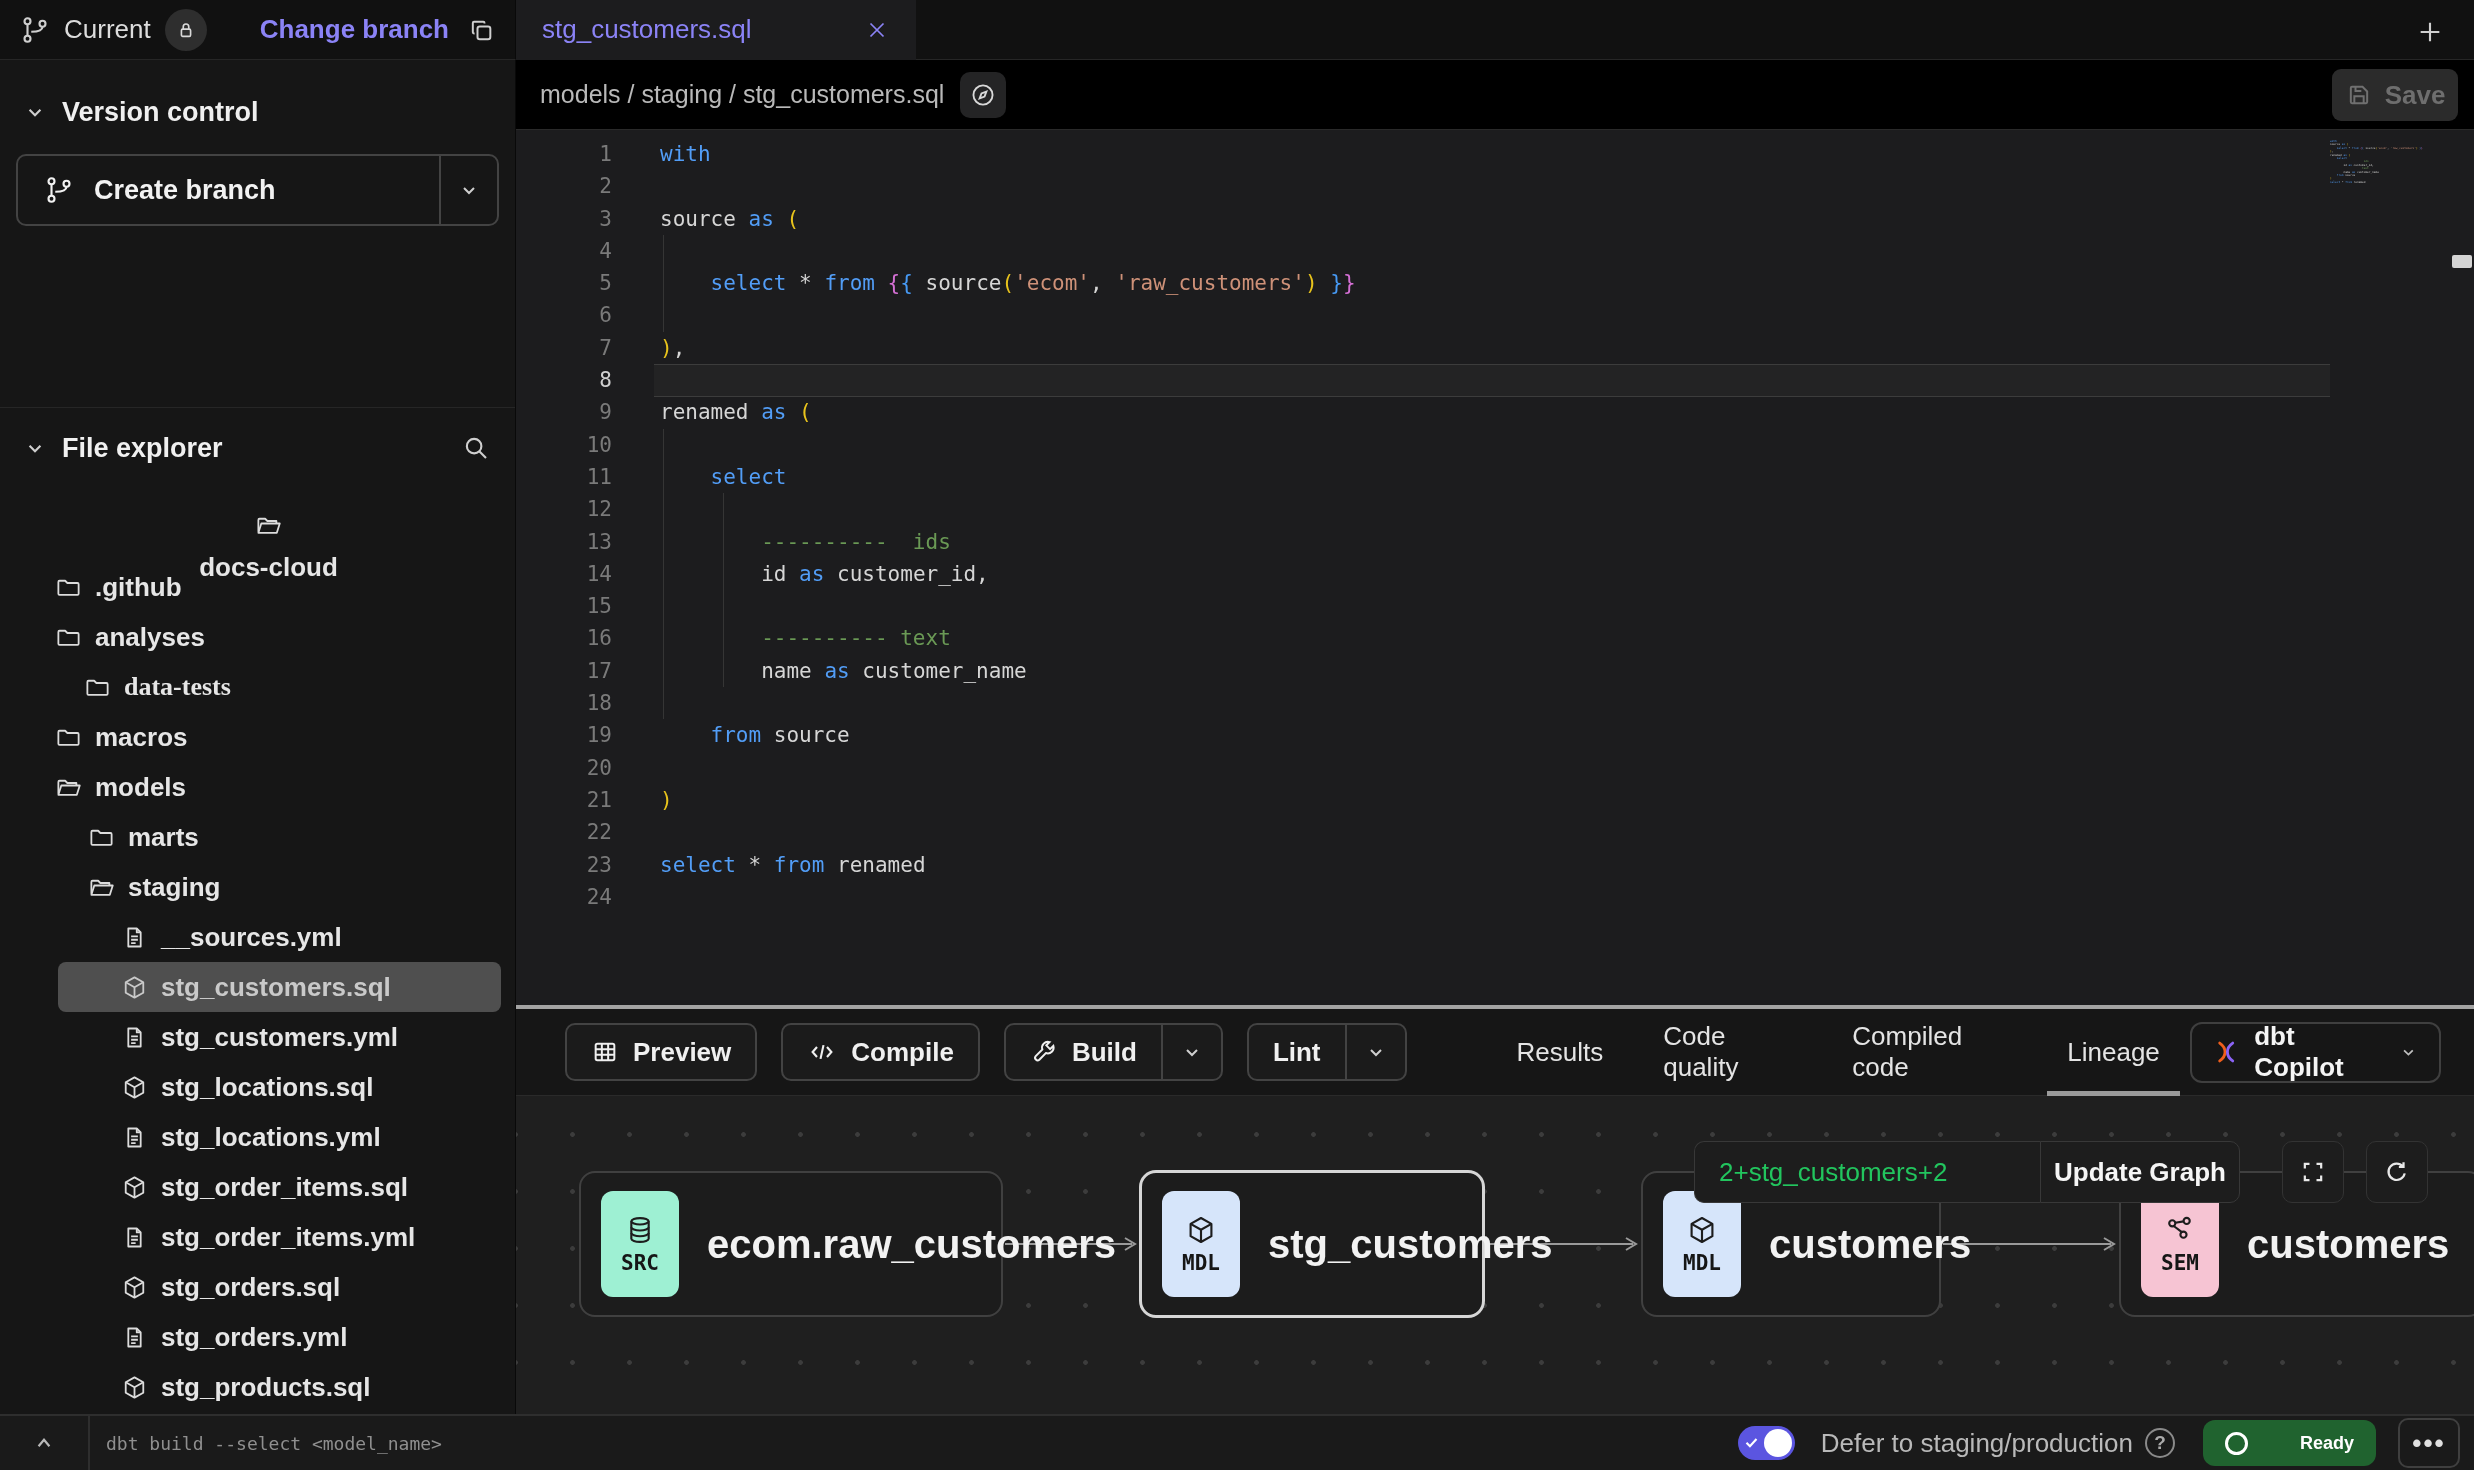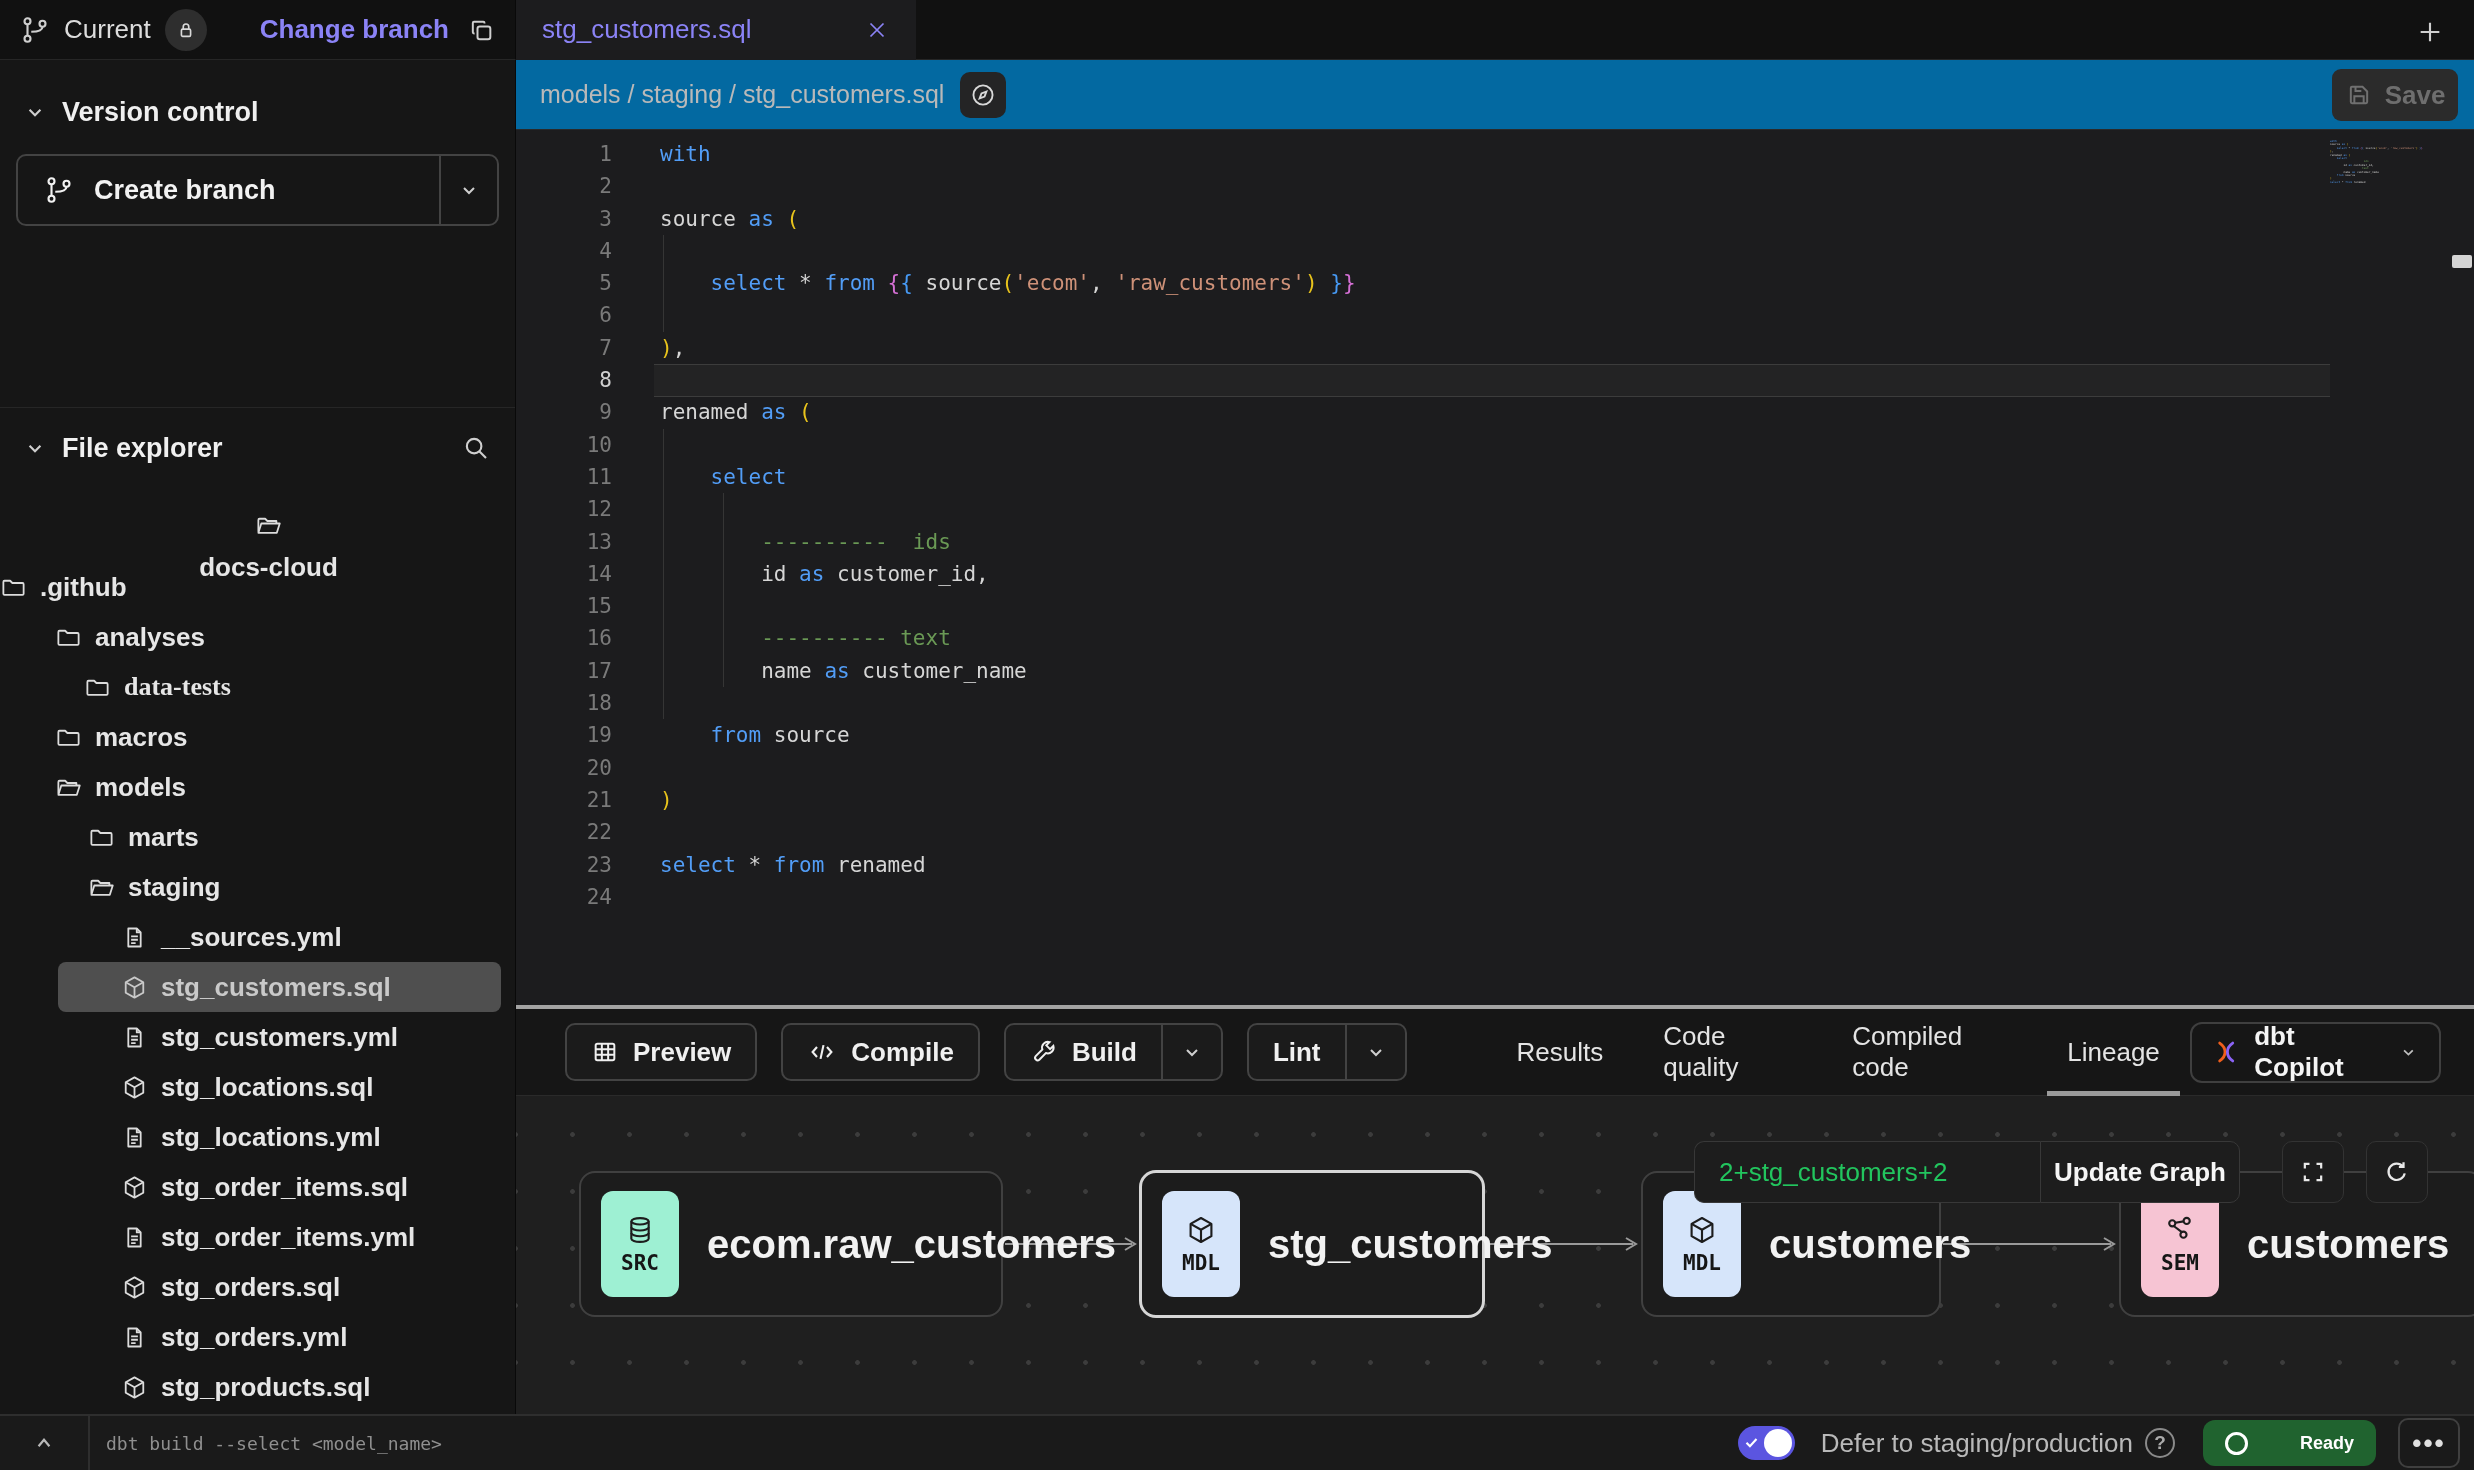--- a/index.html
+++ b/index.html
@@ -44,21 +44,21 @@
   .fe-head .spacer { flex:1; }
   .tree { margin-top:40px; }
   .tree-item { height:50px; display:flex; align-items:center; gap:13px; font-size:26px;
                font-weight:600; color:#e6e6e6; white-space:nowrap; }
   .tree-item .ticon { flex:0 0 27px; }
   .tree-item.selected { background:#4f4f4f; border-radius:8px; margin-left:58px; margin-right:14px;
                         color:#c9c9c9; }
 
   
   .content { flex:1; display:flex; flex-direction:column; min-width:0; }
-  .crumb-row { height:70px; flex:0 0 70px; background:#0369a1; border-bottom:1px solid #2a2a2a;
+  .crumb-row { height:70px; flex:0 0 70px; background:#000000; border-bottom:1px solid #2a2a2a;
                display:flex; align-items:center; padding:0 24px; position:relative; }
   .crumb { font-size:25px; color:#b9b9b9; }
   .crumb-copilot { width:46px; height:46px; background:#242425; border-radius:10px; margin-left:16px;
                    display:flex; align-items:center; justify-content:center; }
   .save-btn { position:absolute; right:16px; top:9px; width:126px; height:52px; background:#2b2b2b;
               border-radius:9px; display:flex; align-items:center; justify-content:center; gap:12px; }
   .save-btn .lbl { font-size:26px; font-weight:700; color:#6e6e6e; }
 
   
   .editor { flex:1; background:#1c1c1e; position:relative; overflow:hidden;
@@ -226,21 +226,21 @@
         <div class="tree" id="file-tree">
             <div class="tree-item" style="padding-left: 22px; flex-direction: column;">
               <span class="ticon">
                 <svg width="27" height="27" viewBox="0 0 24 24" fill="none" stroke="#dcdcdc" stroke-width="1.6" stroke-linejoin="round">
                   <path d="M3 17.5 V7 C3 6.4 3.4 6 4 6 H9 L11 8 H19 V10.2"></path>
                   <path d="M5.6 10.2 H22 L19.4 18.5 H3 Z"></path>
                 </svg>
               </span>
               <span>docs-cloud</span>
             </div>
-            <div class="tree-item" style="">
+            <div class="tree-item" style="padding-left: 55px;">
               <span class="ticon">
                 <svg width="27" height="27" viewBox="0 0 24 24" fill="none" stroke="#dcdcdc" stroke-width="1.6" stroke-linejoin="round">
                   <path d="M3 7 C3 6.4 3.4 6 4 6 H9 L11 8 H20 C20.6 8 21 8.4 21 9 V17.5 C21 18.1 20.6 18.5 20 18.5 H4 C3.4 18.5 3 18.1 3 17.5 Z"></path>
                 </svg>
               </span>
               <span>.github</span>
             </div>
             <div class="tree-item" style="padding-left: 55px;">
               <span class="ticon">
                 <svg width="27" height="27" viewBox="0 0 24 24" fill="none" stroke="#dcdcdc" stroke-width="1.6" stroke-linejoin="round">

